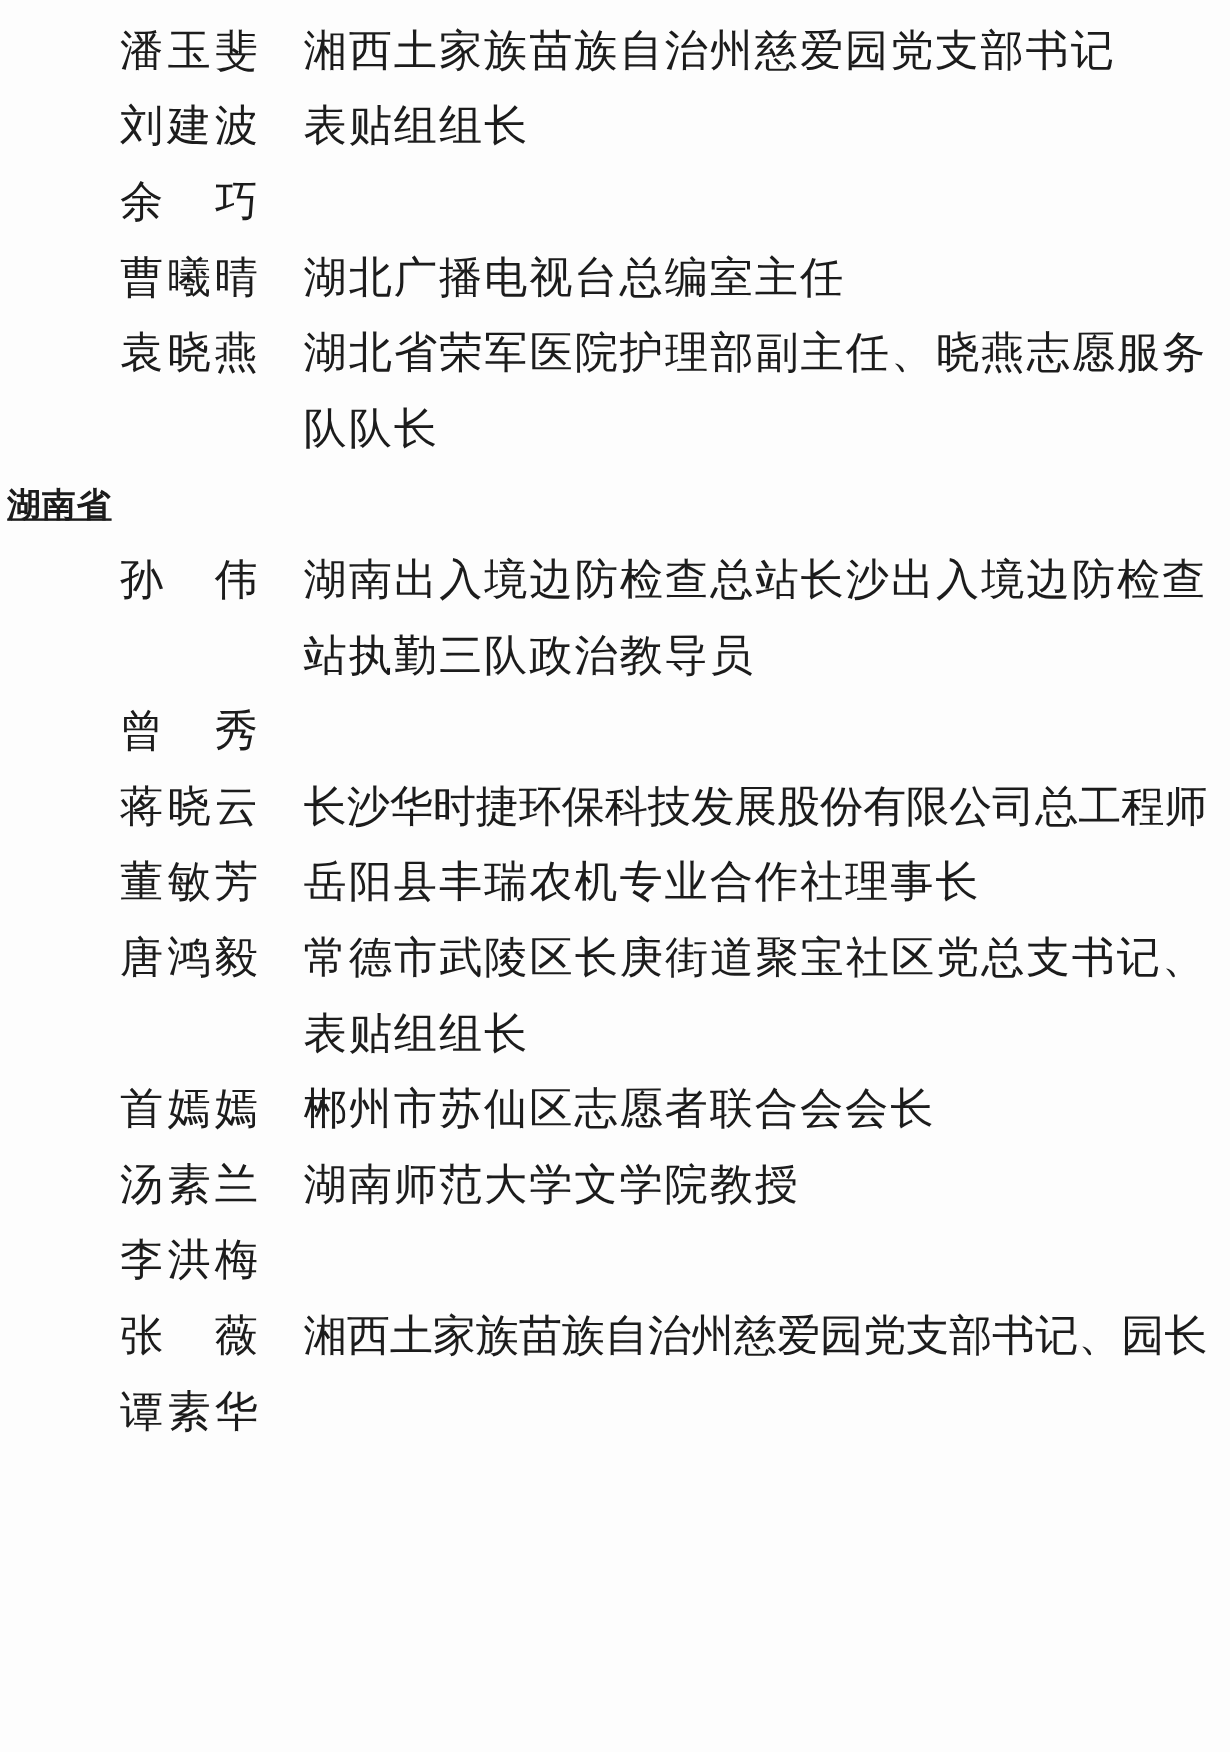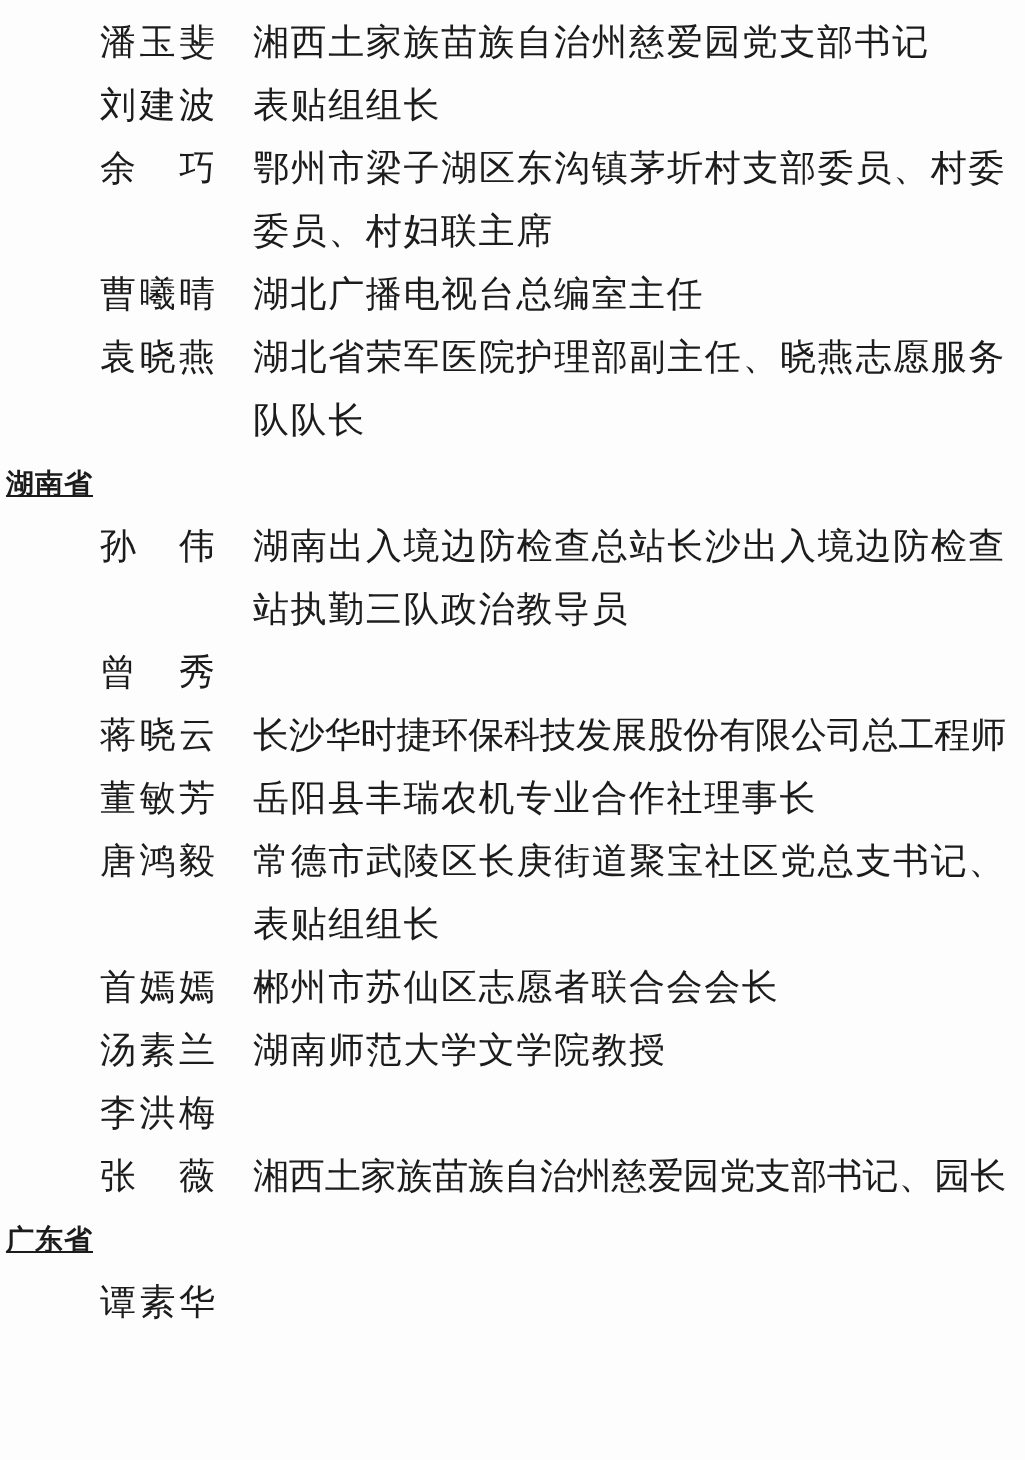--- a/index.html
+++ b/index.html
@@ -89,24 +89,20 @@
       </div>
     <div class="pos-cell">
         <div class="pos-line">表贴组组长</div>
       </div>
   </div>
     <div class="entry">
     <div class="name-cell">
         <span>余</span>
         <span>巧</span>
       </div>
-    <div class="pos-cell">
-        <div class="pos-line" style="letter-spacing: 1.65px;">鄂州市梁子湖区东沟镇茅圻村支部委员、村委</div>
-        <div class="pos-line">委员、村妇联主席</div>
-      </div>
   </div>
     <div class="entry">
     <div class="name-cell">
         <span>曹</span>
         <span>曦</span>
         <span>晴</span>
       </div>
     <div class="pos-cell">
         <div class="pos-line">湖北广播电视台总编室主任</div>
       </div>
@@ -199,21 +195,20 @@
   </div>
     <div class="entry">
     <div class="name-cell">
         <span>张</span>
         <span>薇</span>
       </div>
     <div class="pos-cell">
         <div class="pos-line" style="letter-spacing: -0.14px;">湘西土家族苗族自治州慈爱园党支部书记、园长</div>
       </div>
   </div>
-    <div class="province-header">广东省</div>
     <div class="entry">
     <div class="name-cell">
         <span>谭</span>
         <span>素</span>
         <span>华</span>
       </div>
   </div>
   </div>
 
 </body></html>

